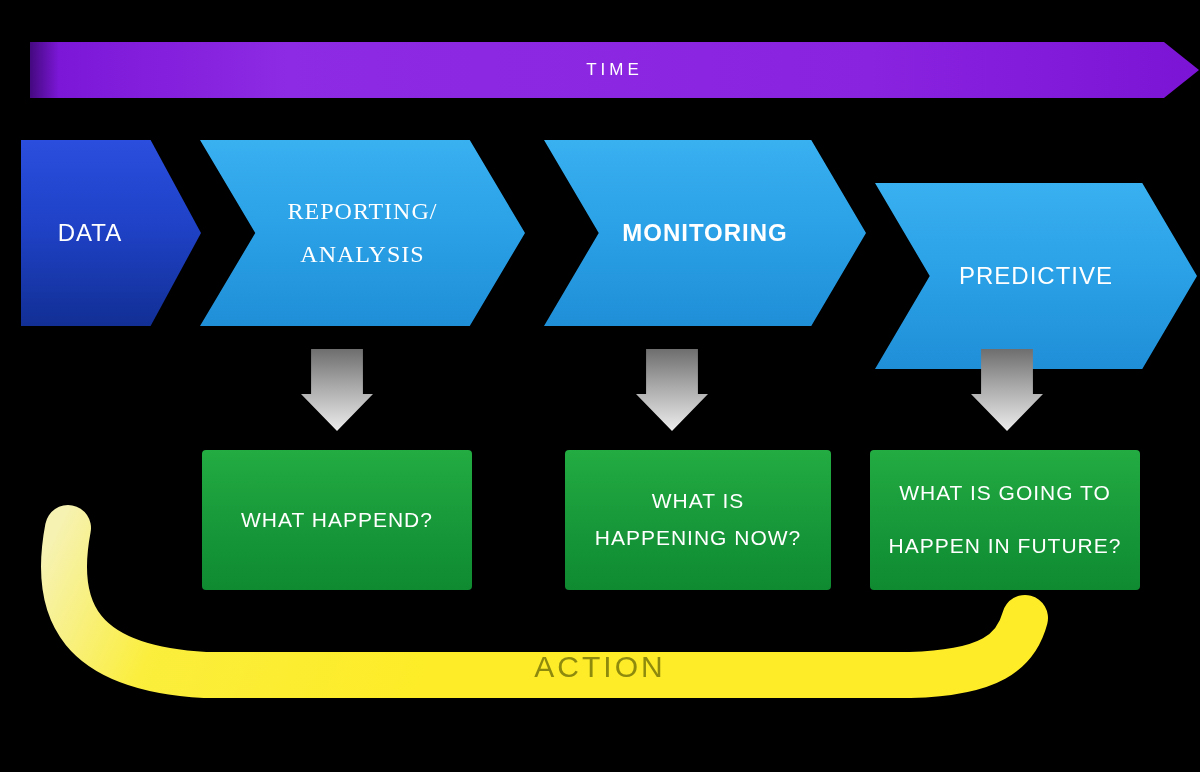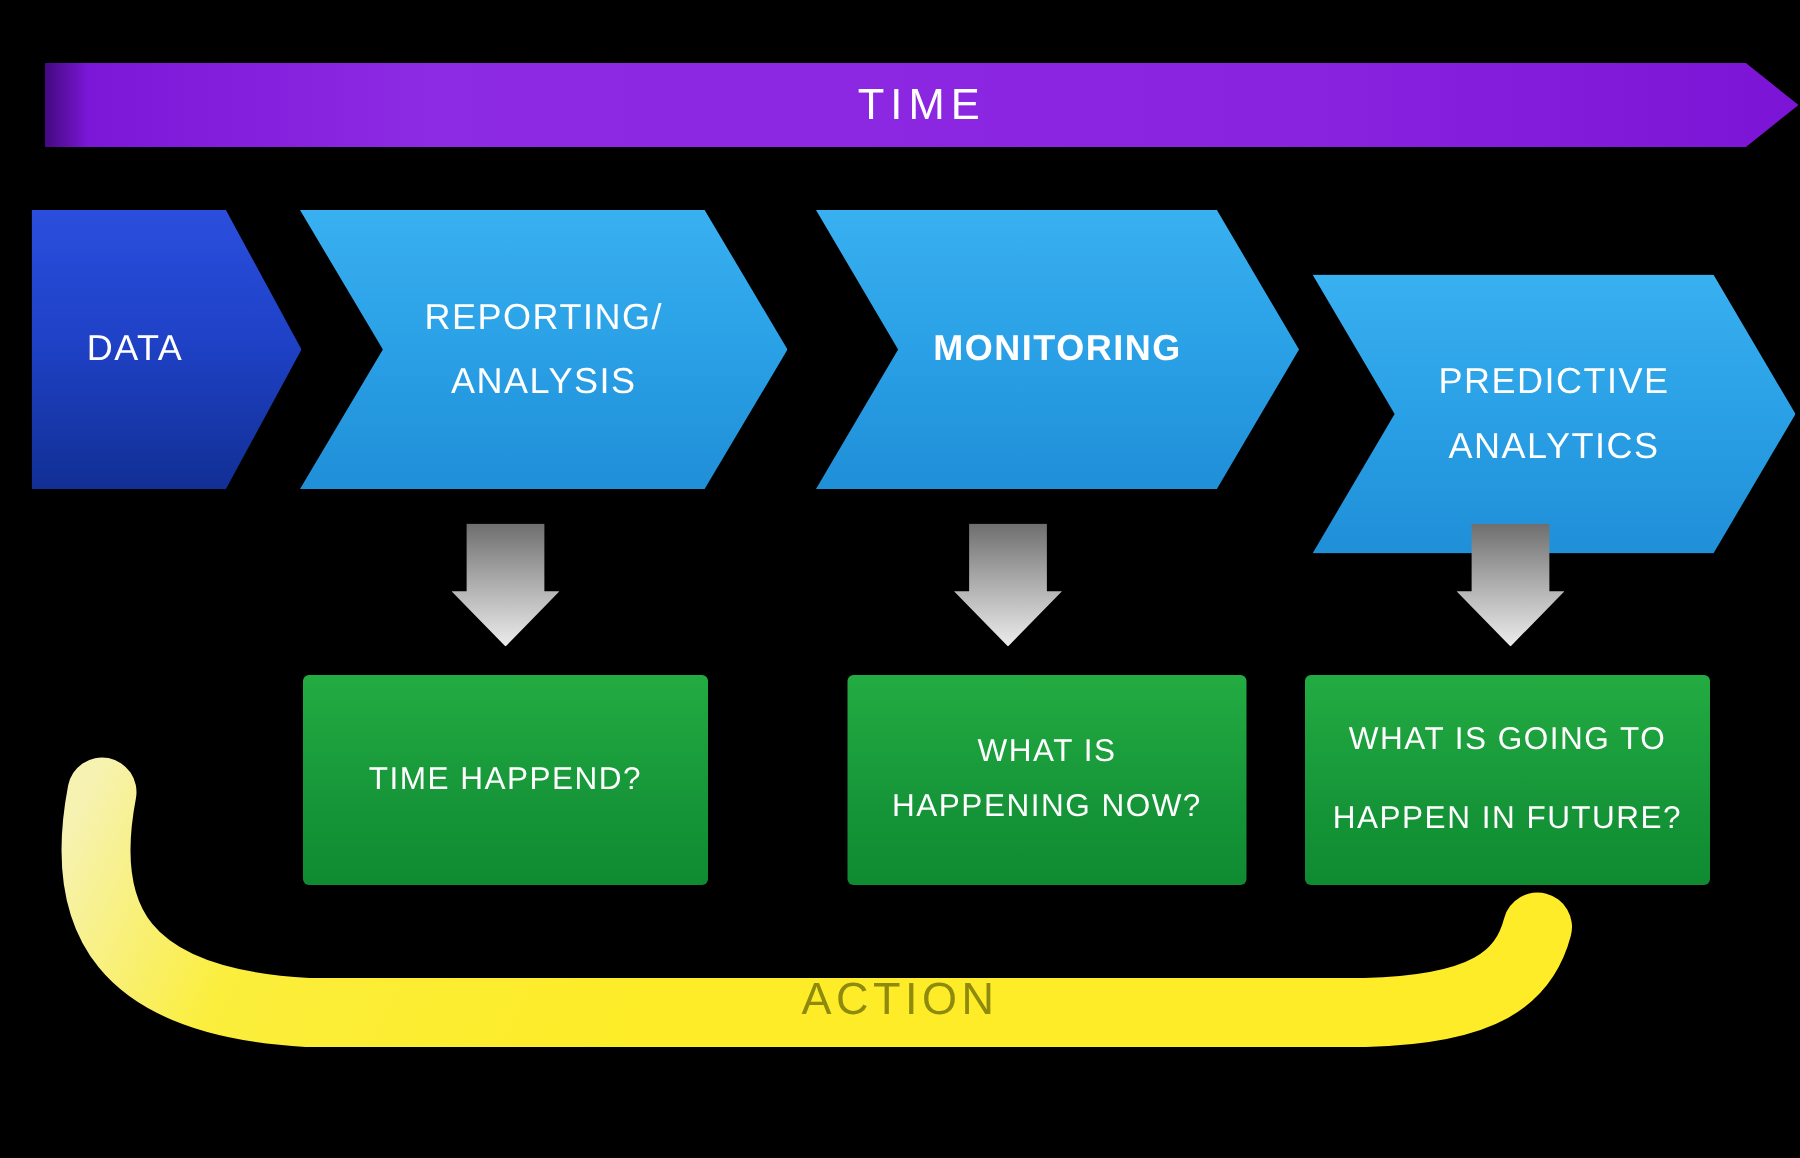--- a/index.html
+++ b/index.html
@@ -10,39 +10,39 @@
   }
   .canvas { position:relative; width:1200px; height:772px; background:#000; }
 
   
   .time-bar {
     position:absolute; left:30px; top:42px; width:1169px; height:56px;
     clip-path:polygon(0 0, 97% 0, 100% 50%, 97% 100%, 0 100%);
     background:linear-gradient(90deg,#44097f 0%,#7c17d8 2.5%,#8d2ae3 22%,#8a23e0 72%,#7c14d5 100%);
     display:flex; align-items:center; justify-content:center;
   }
-  .time-label { color:#ffffff; font-size:29px; letter-spacing:4px; font-weight:400; }
+  .time-label { color:#ffffff; font-size:17px; letter-spacing:4px; font-weight:400; }
 
   
   .arrow {
     position:absolute; top:140px; height:186px;
     display:flex; flex-direction:column; align-items:center; justify-content:center;
     color:#ffffff; font-size:24px; letter-spacing:1px; line-height:1.8; text-align:center;
   }
   .data-arrow {
     left:10px; width:180px; padding-right:42px;
     clip-path:polygon(0 0, 72% 0, 100% 50%, 72% 100%, 0 100%);
     background:linear-gradient(180deg,#2b4ede 0%,#1f42c8 45%,#122f95 100%);
     margin-left:11px;
   }
   .chev {
     clip-path:polygon(0 0, 83% 0, 100% 50%, 83% 100%, 0 100%, 17% 50%);
     background:linear-gradient(180deg,#39b0f0 0%,#2aa0e6 50%,#1f8fd8 100%);
   }
-  .chev.a2 { left:200px; width:325px; }
+  .chev.a2 { left:200px; width:325px;font-family:Liberation Serif, serif; }
   .chev.a3 { left:544px; width:322px;font-weight:bold; }
   .chev.a4 { left:875px; width:322px;margin-top:43px; }
   .arrow-line { display:block; }
 
   
   .down-arrow {
     position:absolute; top:349px; width:72px; height:82px;
     clip-path:polygon(14% 0, 86% 0, 86% 55%, 100% 55%, 50% 100%, 0 55%, 14% 55%);
     background:linear-gradient(180deg,#6e6e6e 0%,#a9a9a9 45%,#ececec 100%);
   }
@@ -84,29 +84,28 @@
     <span class="arrow-line">REPORTING/</span>
     <span class="arrow-line">ANALYSIS</span>
   </div>
 
   <div class="arrow chev a3">
     <span class="arrow-line">MONITORING</span>
   </div>
 
   <div class="arrow chev a4">
     <span class="arrow-line">PREDICTIVE</span>
-    <span class="arrow-line">ANALYTICS</span>
   </div>
 
   <div class="down-arrow d1"></div>
   <div class="down-arrow d2"></div>
   <div class="down-arrow d3"></div>
 
   <div class="gbox g1">
-    <span class="arrow-line">TIME HAPPEND?</span>
+    <span class="arrow-line">WHAT HAPPEND?</span>
   </div>
   <div class="gbox g2">
     <span class="arrow-line">WHAT IS</span>
     <span class="arrow-line">HAPPENING NOW?</span>
   </div>
   <div class="gbox g3">
     <span class="arrow-line">WHAT IS GOING TO</span>
     <span class="arrow-line">HAPPEN IN FUTURE?</span>
   </div>
 

